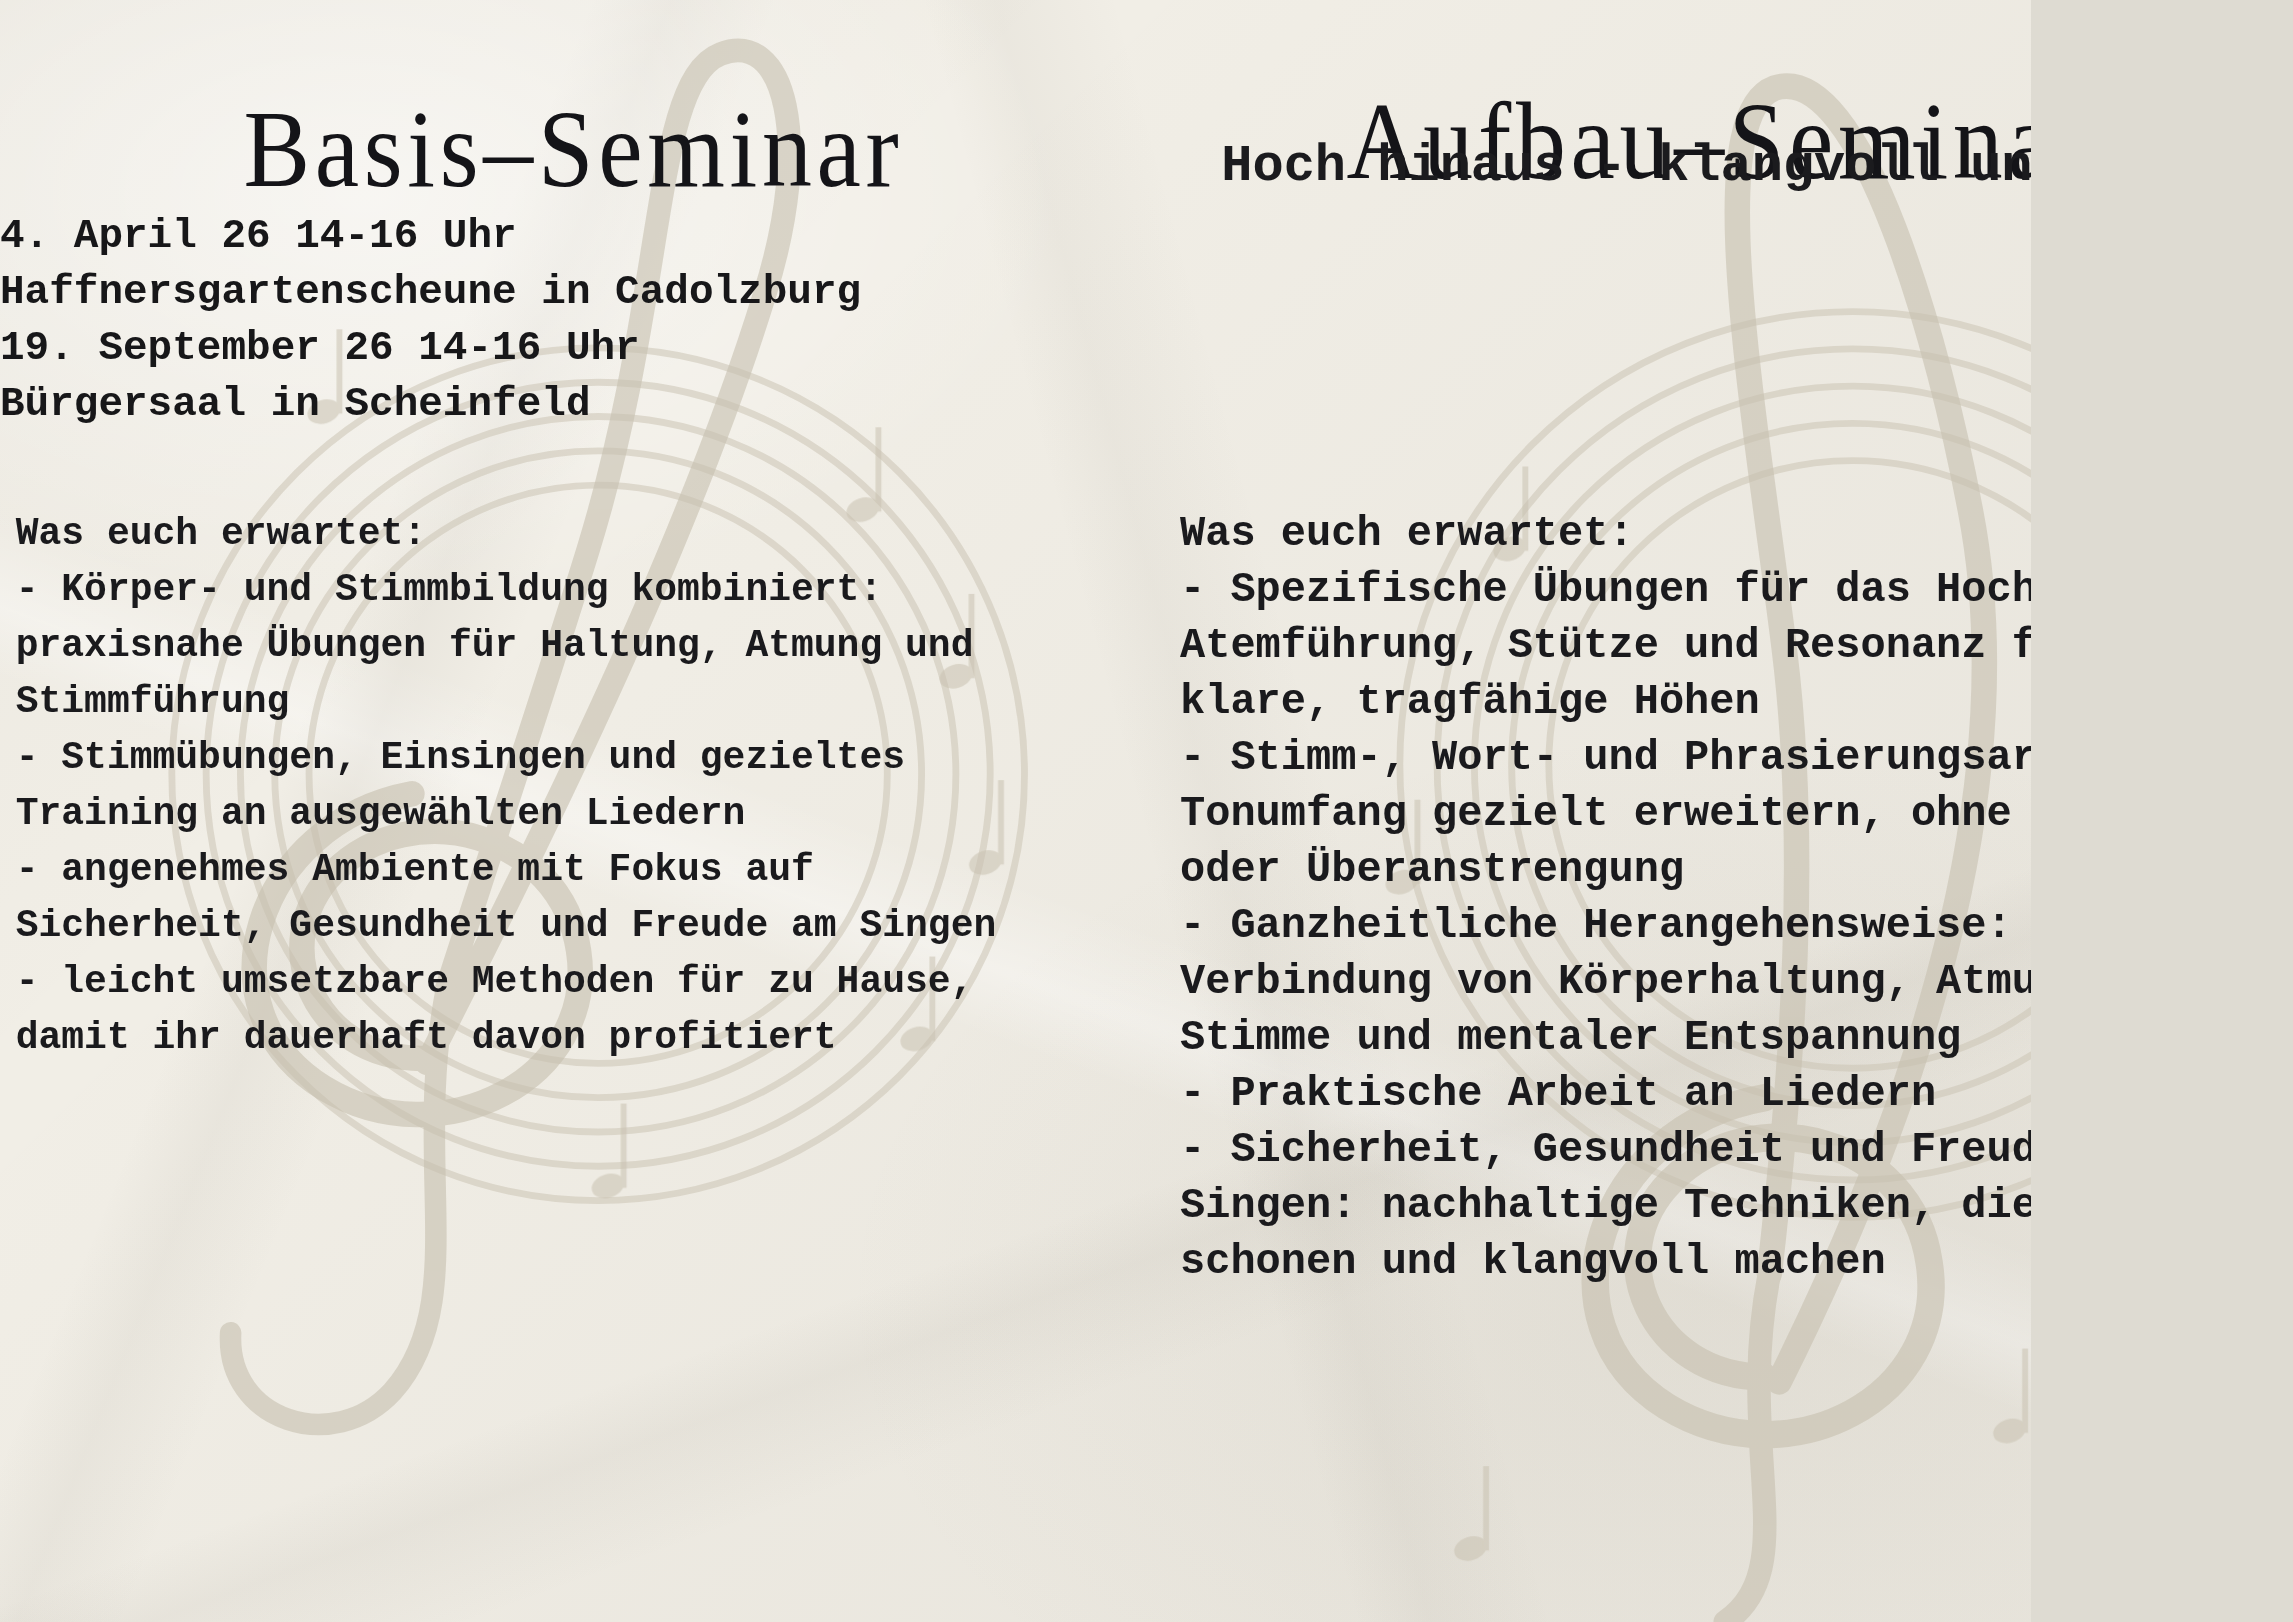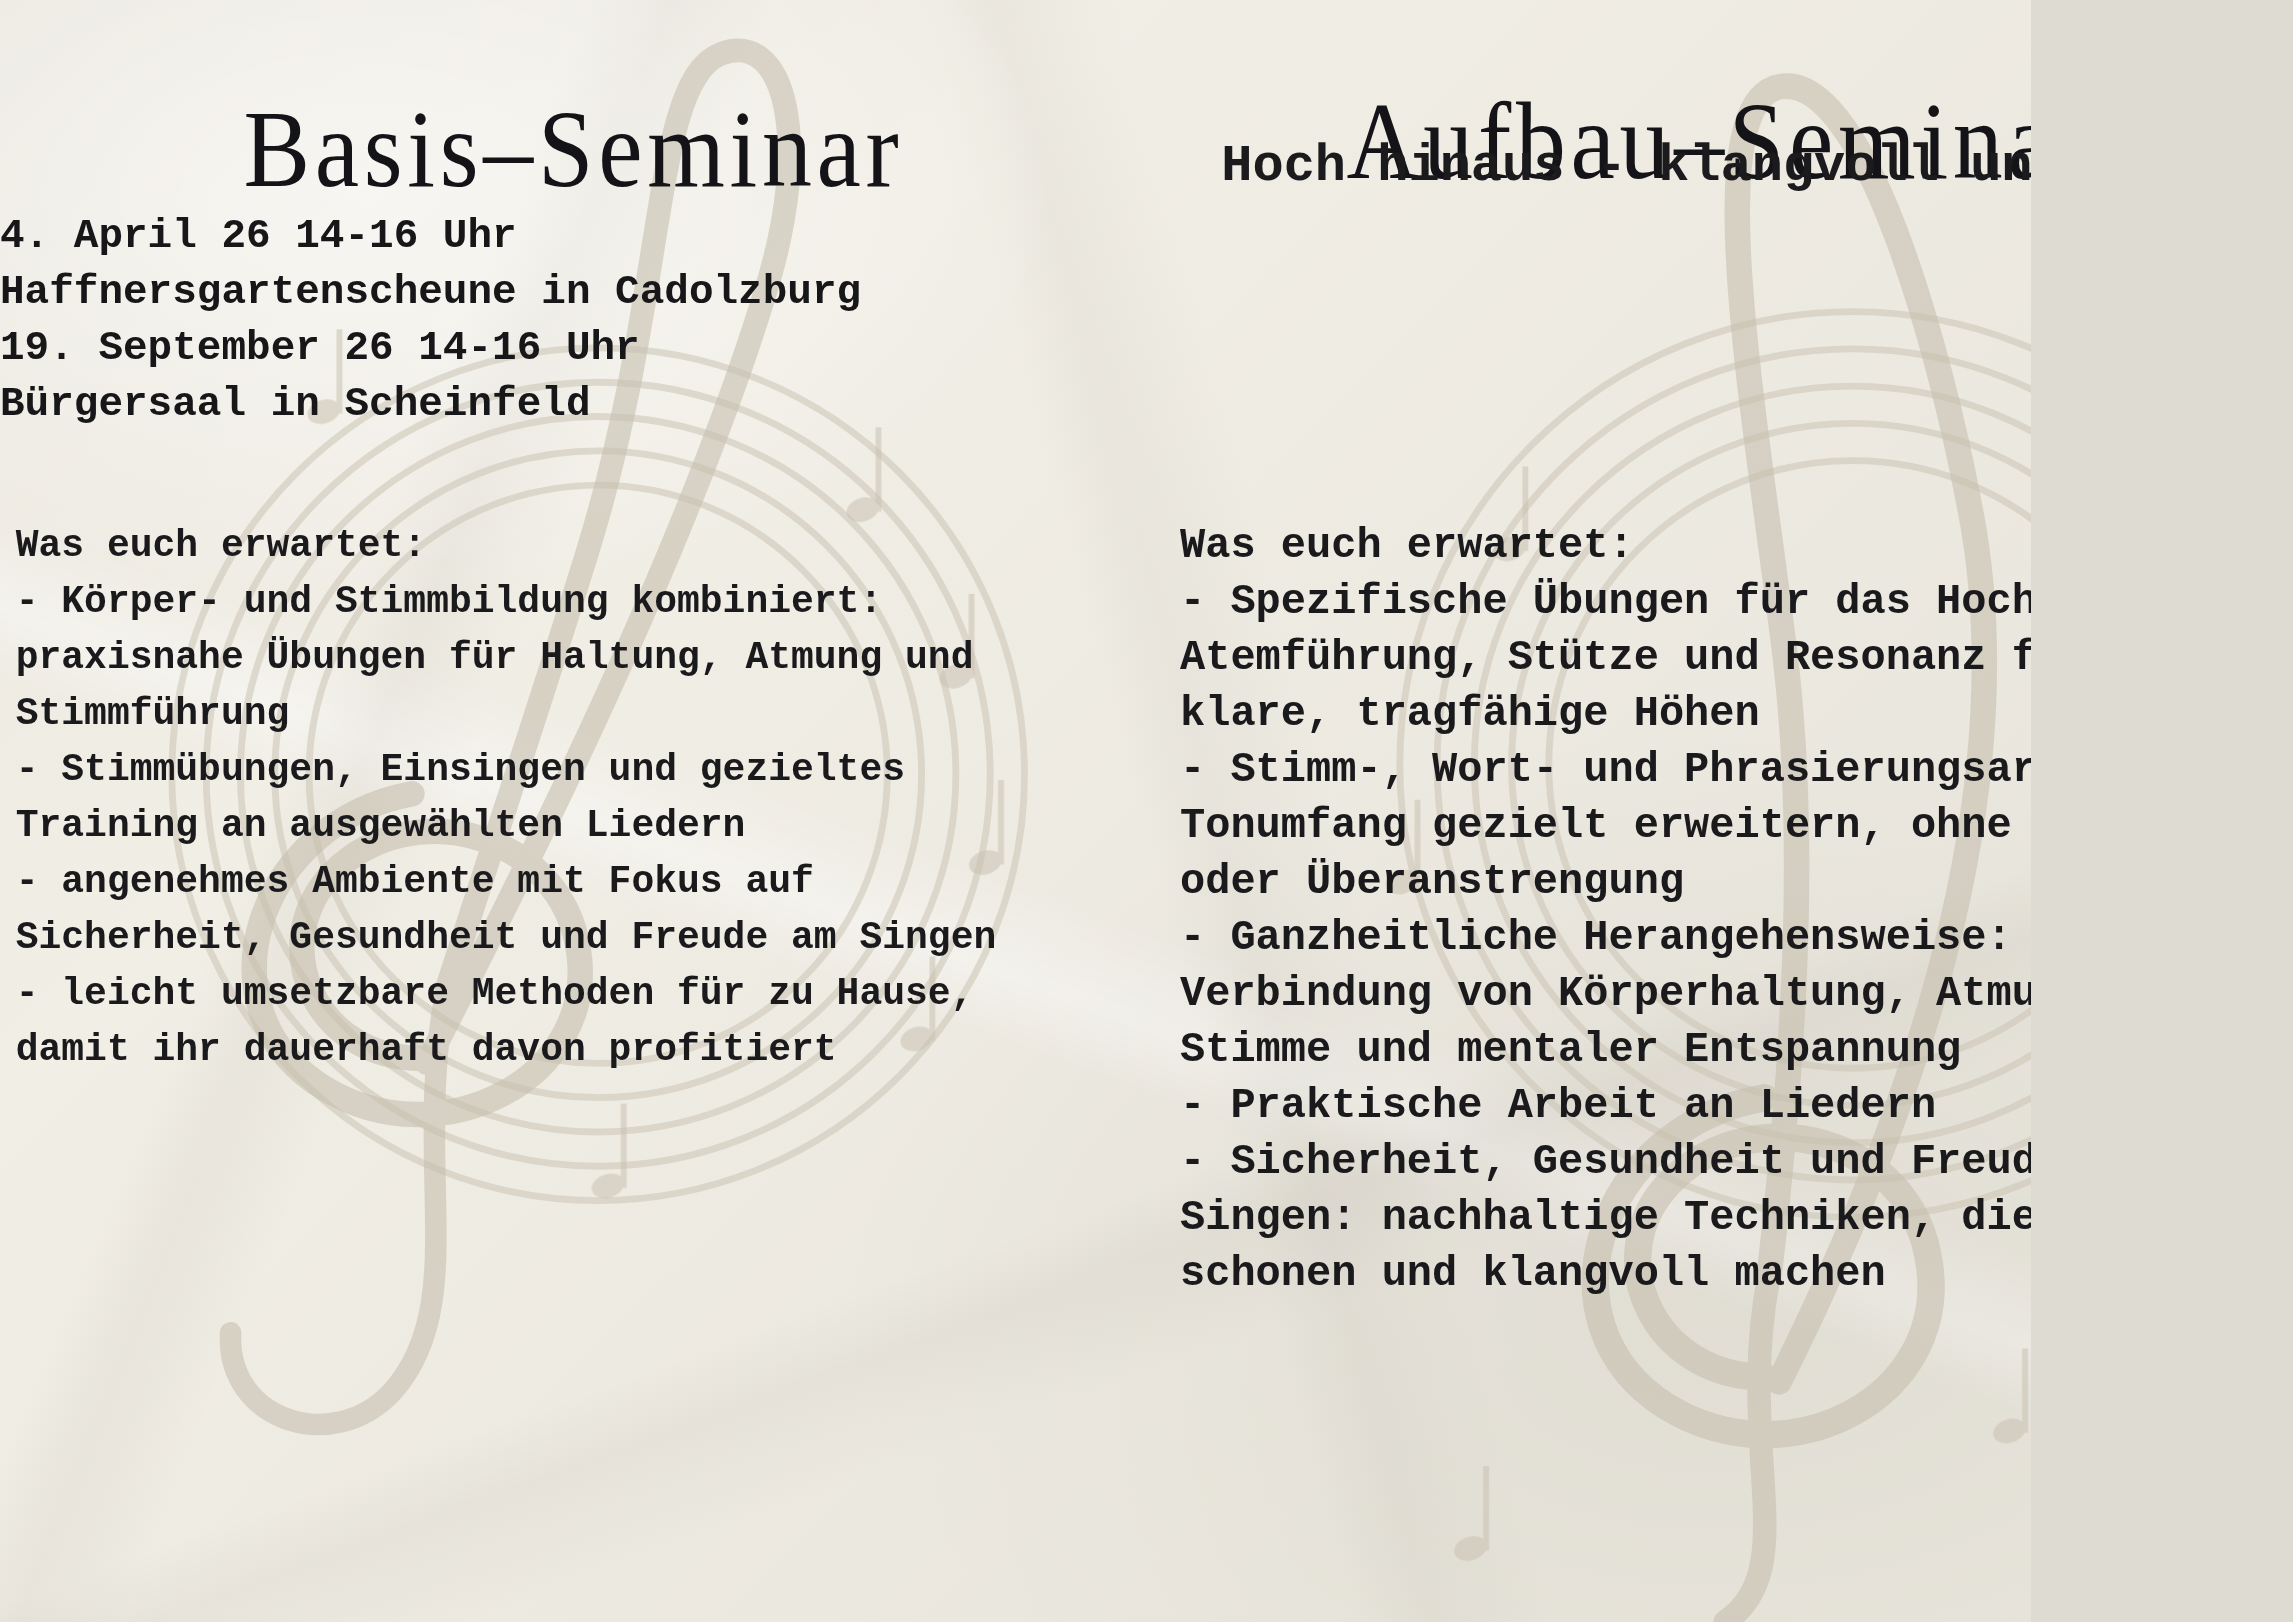--- a/index.html
+++ b/index.html
@@ -41,21 +41,21 @@
   }
   .bodytext{
     font-weight:700;color:#1a1a1d;
   }
   .bodytext.bleft{left:15.7px;font-size:38px;line-height:56px;}
   .bodytext.bright{left:33px;font-size:42px;line-height:56px;}
   .t-left{top:21.6px;}
   .t-right{top:13.7px;}
   .sub-right{top:137px;}
   .sched{top:208px;}
-  .expect{top:518px;}
+  .expect{top:506px;}
   .goal-left{top:1132px;}
   .goal-right{top:1350px;}
 </style>
 </head>
 <body>
 
 <div class="page">
 
   <svg class="wm" width="2294" height="1622" viewBox="0 0 2340 1655" aria-hidden="true">
     <defs>

